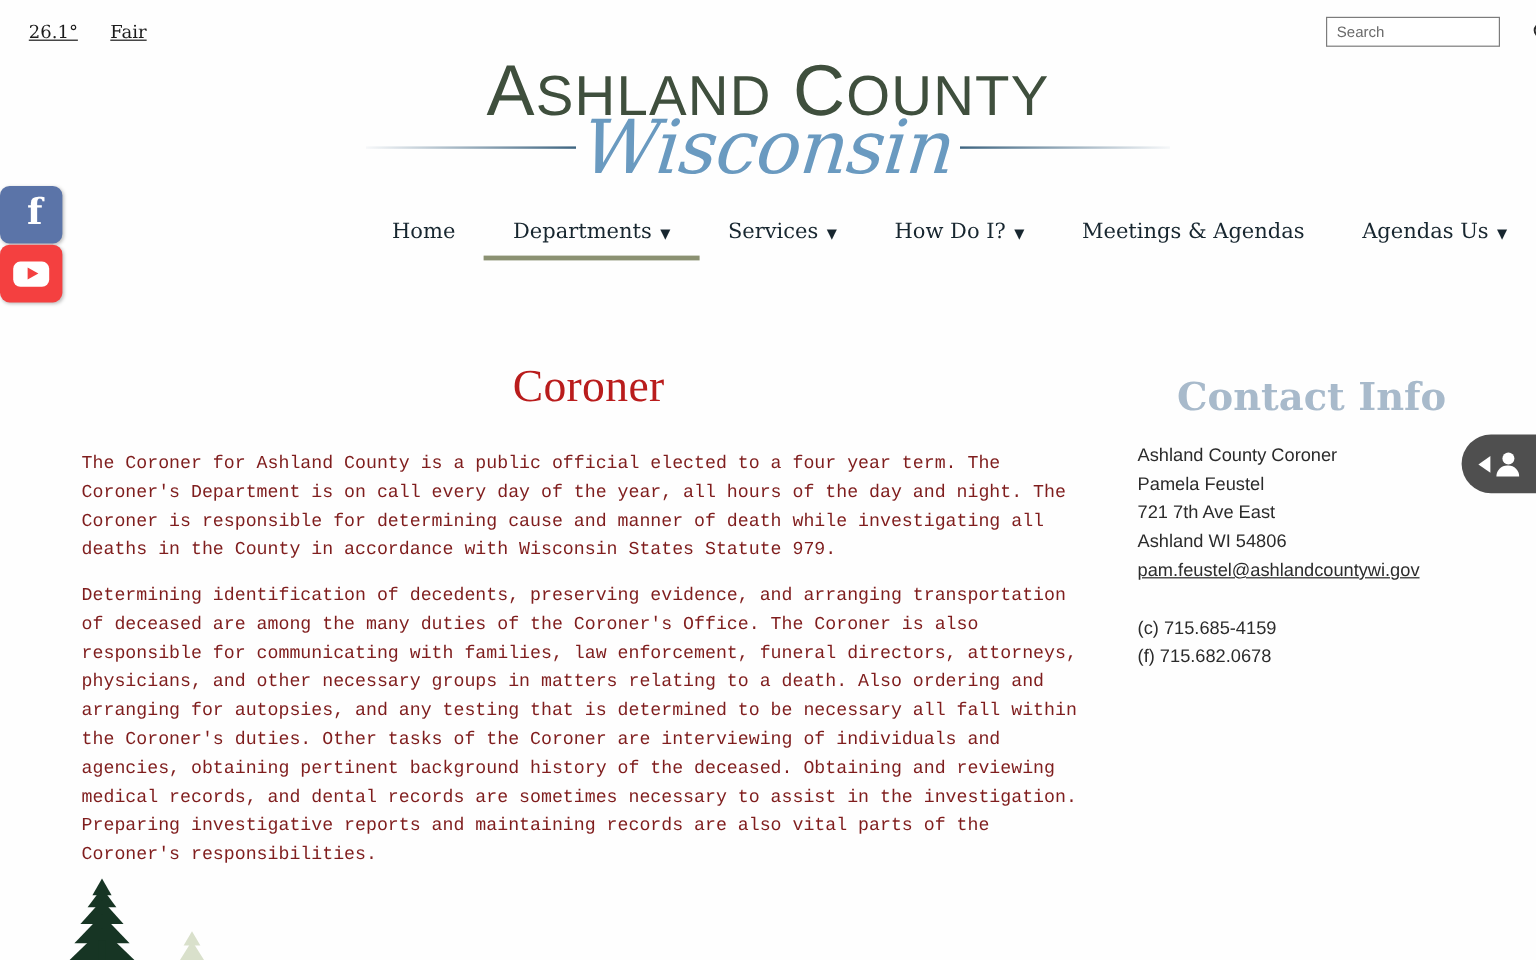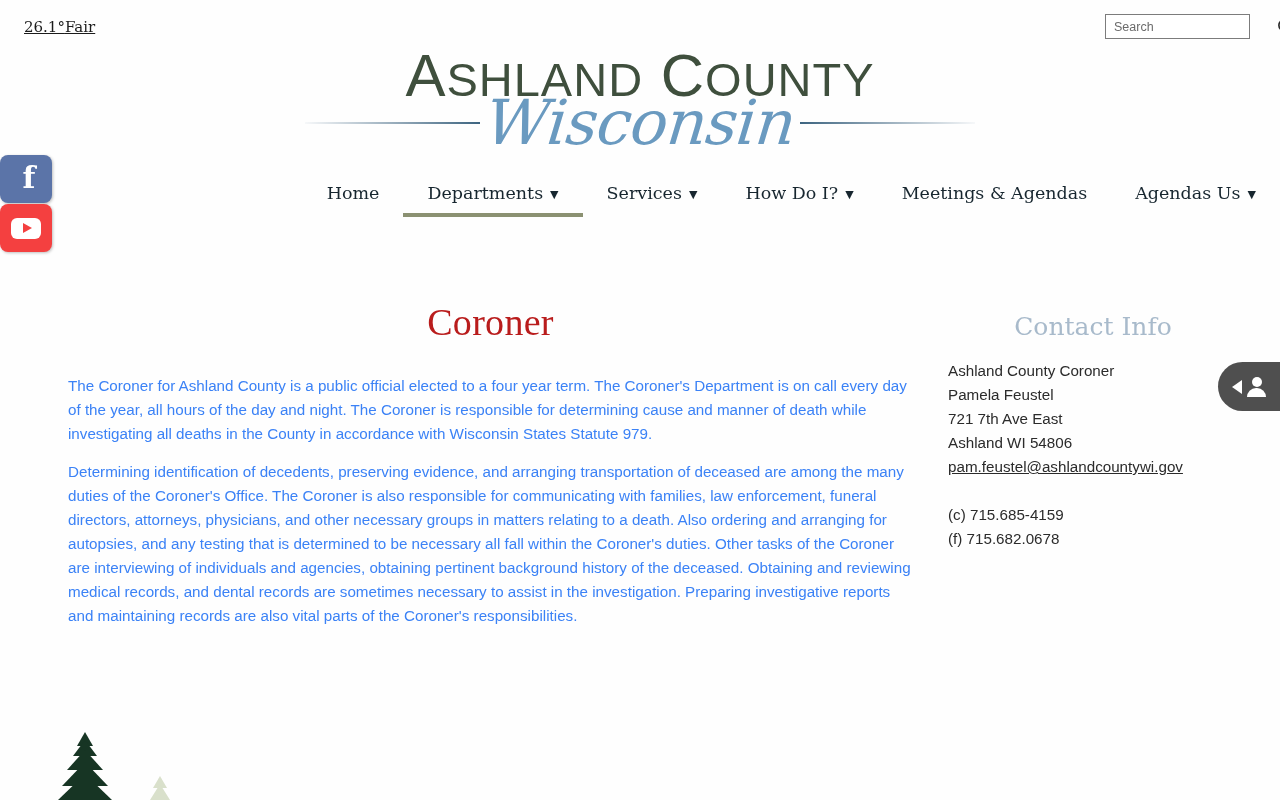--- a/index.html
+++ b/index.html
@@ -18,21 +18,21 @@
     overflow: hidden;
   }
 
   
   .weather {
     position: absolute;
     left: 24px;
     top: 18px;
     display: flex;
     align-items: baseline;
-    gap: 0;
+    gap: 27px;
     font-family: "DejaVu Serif", serif;
     font-size: 15px;
     color: #1b1b1b;
   }
   .weather a {
     color: #1b1b1b;
     text-decoration: underline;
     cursor: pointer;
   }
 
@@ -225,32 +225,32 @@
     margin: 0 0 30px 0;
     text-align: center;
     font-family: Liberation Serif, serif;
     font-weight: 400;
     font-size: 38px;
     color: #b91c1c;
     letter-spacing: 0.3px;
   }
   .body-p {
     margin: 0 0 14px 0;
-    font-family: Liberation Sans, sans-serif;
+    font-family: Liberation Mono, monospace;
     font-size: 15.2px;
     line-height: 24px;
-    color: #3b82f6;
+    color: #7f1d1d;
     text-align: left;
   }
   h2.side-title {
     margin: 0 0 18px 0;
     text-align: center;
     font-family: "DejaVu Serif", serif;
-    font-weight: 400;
-    font-size: 25px;
+    font-weight: 700;
+    font-size: 32px;
     color: #a8bacb;
   }
   .side-line {
     font-family: "Liberation Sans", sans-serif;
     font-size: 15.2px;
     line-height: 24px;
     color: #2b2b2b;
   }
   .side-line a {
     color: #2b2b2b;

